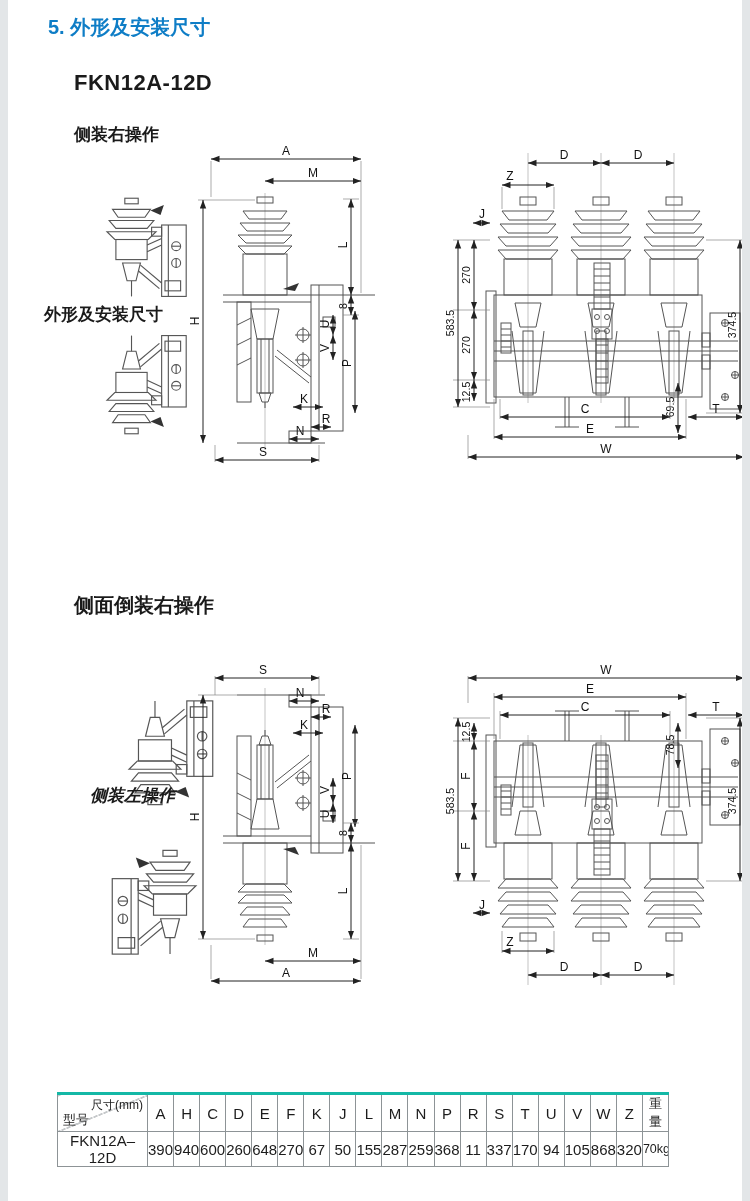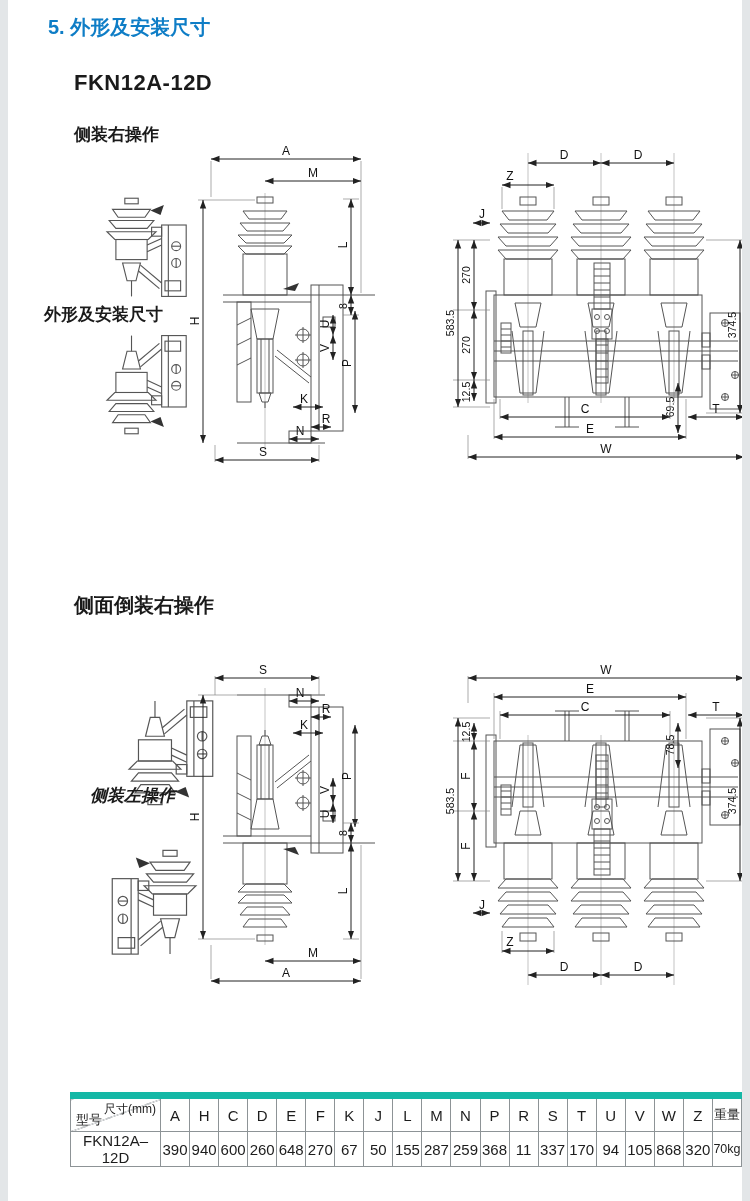--- a/index.html
+++ b/index.html
@@ -15,22 +15,22 @@
   .lab2{left:66px;top:592px;font-size:20px;}
   .lab3{left:82px;top:784px;font-style:italic;}
   svg{position:absolute;overflow:visible;}
   svg text{font-family:"Liberation Sans","DejaVu Sans",sans-serif;fill:#111;}
   .dimtxt{font-size:12px;}
   .dimnum{font-size:10.5px;}
   .dims line{stroke:#222;stroke-width:1;}
   .ext{stroke:#888 !important;stroke-width:.7 !important;}
   .cl{stroke:#9a9a9a;stroke-width:.6;}
   
-  .dim-table{position:absolute;left:62px;top:1092px;width:672px;border-collapse:collapse;
-             table-layout:fixed;border-top:7px solid #14b8a6;}
+  .dim-table{position:absolute;left:49px;top:1092px;width:612px;border-collapse:collapse;
+             table-layout:fixed;border-top:3px solid #14b8a6;}
   .dim-table th,.dim-table td{border:1px solid #8d9396;text-align:center;vertical-align:middle;
              font-weight:normal;color:#1c1c1c;padding:0;overflow:hidden;}
   .dim-table tr.head th{height:32px;font-size:15px;}
   .dim-table tr.data td{height:26px;font-size:15px;}
   .corner{position:relative;width:90px;
           background-image:linear-gradient(to bottom right,transparent 49.4%,#8d9396 49.4%,#8d9396 50.6%,transparent 50.6%);}
   .corner .ct{position:absolute;top:2px;right:4px;font-size:12px;}
   .corner .cb{position:absolute;bottom:2px;left:5px;font-size:13px;}
   .wcell{font-size:13px !important;margin-left:39px;}
   .wval{font-size:12.5px !important;}

